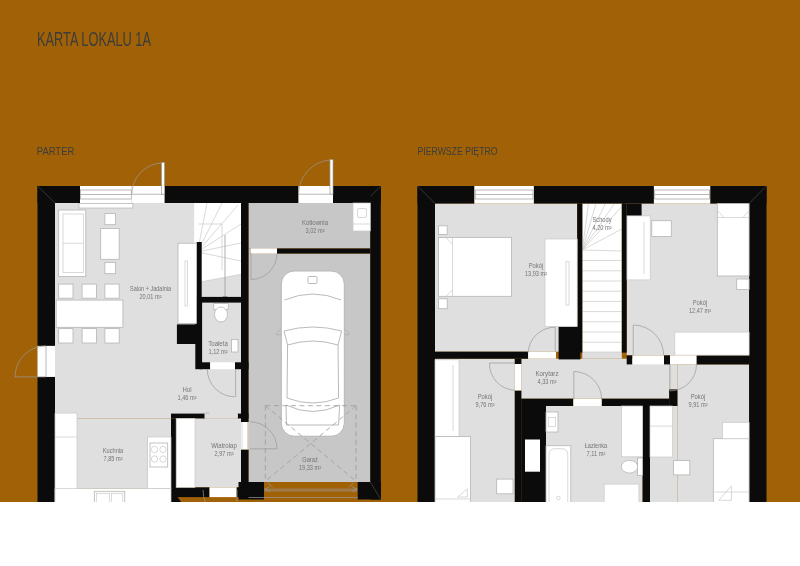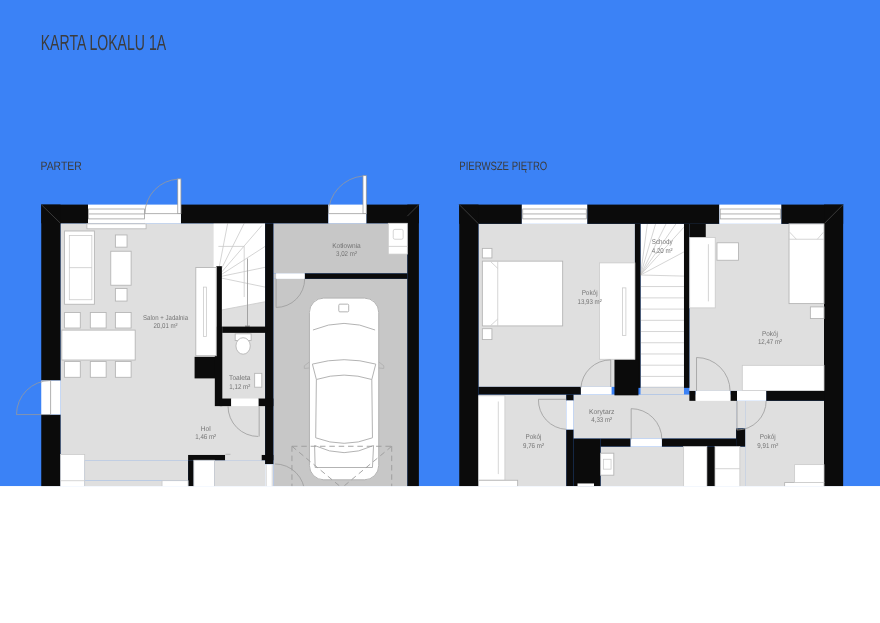--- a/index.html
+++ b/index.html
@@ -1,16 +1,16 @@
 <!DOCTYPE html>
 <html><head>
 <meta charset="utf-8">
 <style>
   html,body{margin:0;padding:0;background:#ffffff;}
-  .sheet{position:relative;width:800px;height:442px;background:#3b82f6;overflow:hidden;
+  .sheet{position:relative;width:800px;height:502px;background:#a16207;overflow:hidden;
          font-family:"Liberation Sans", sans-serif;}
   svg{position:absolute;left:0;top:0;}
   text{font-family:"Liberation Sans", sans-serif;}
 </style>
 </head>
 <body>
 <div class="sheet">
 <svg width="800" height="566" viewBox="0 0 800 566">
 
   <g>

